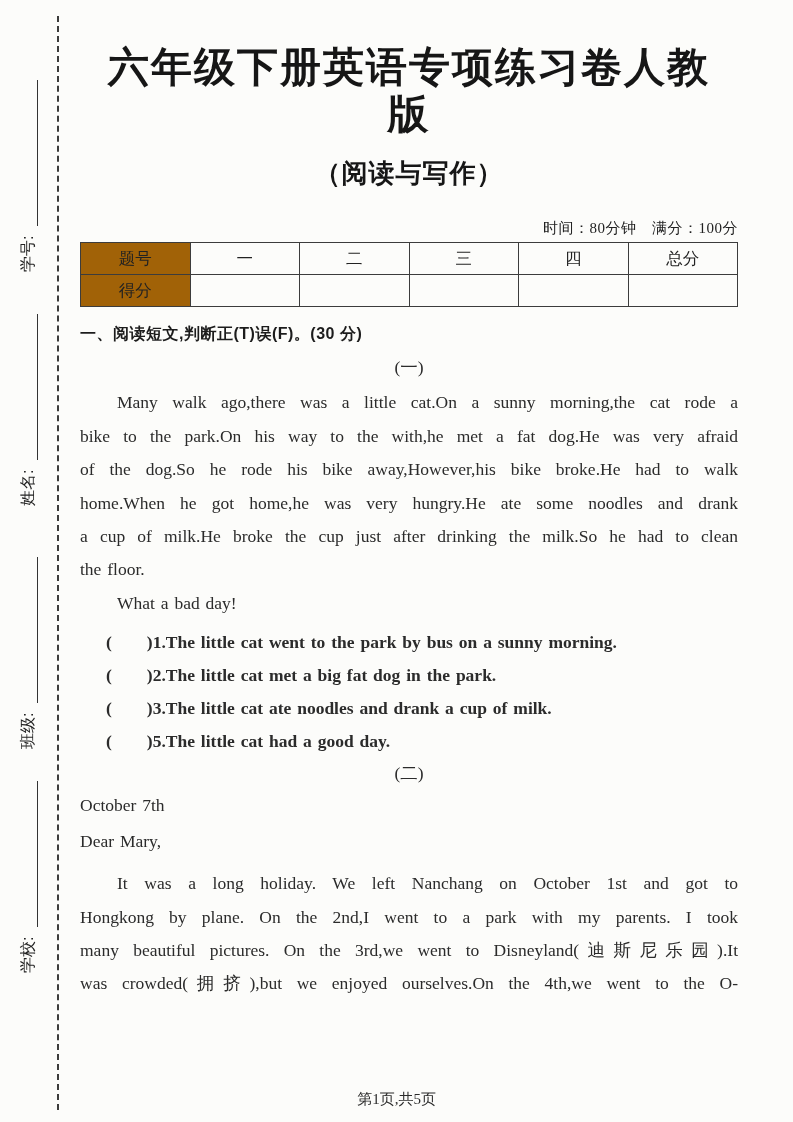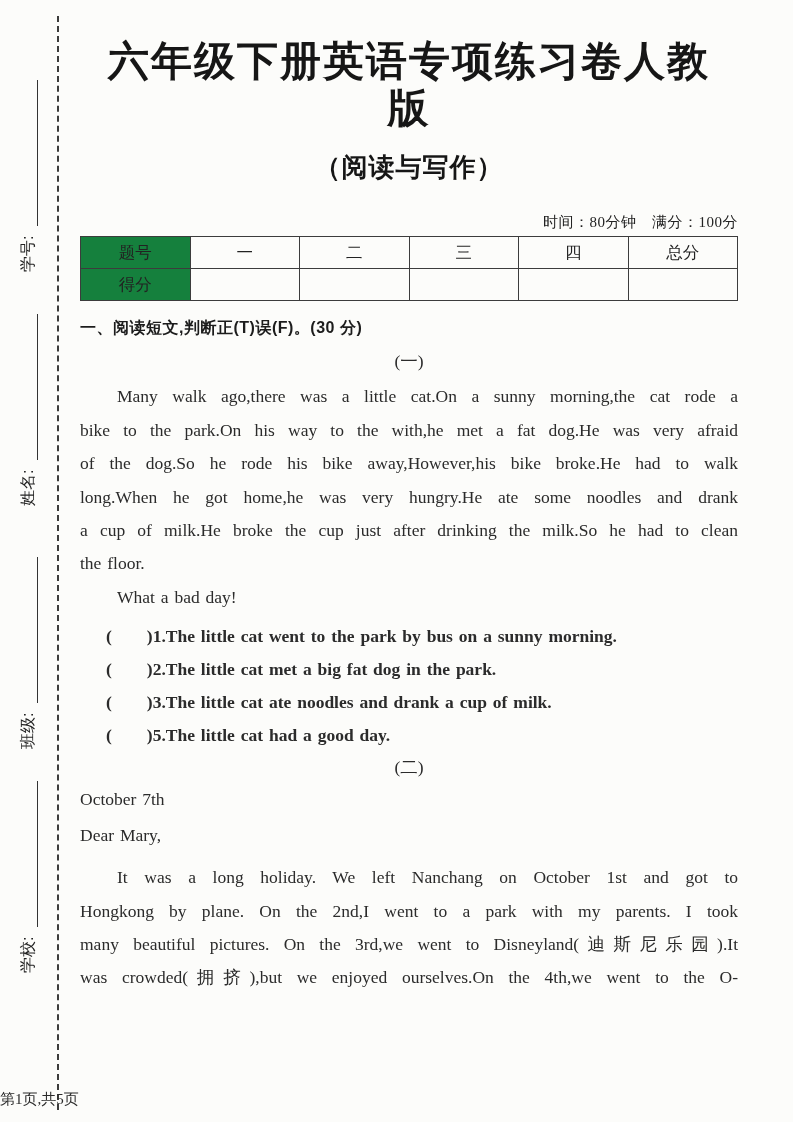--- a/index.html
+++ b/index.html
@@ -29,41 +29,41 @@
   .seal-blank {
     flex:1; margin-left:10px; height:17px;
     border-bottom:1.6px solid #333;
   }
   .sg1 { top:272px; } .sg2 { top:506px; } .sg3 { top:749px; } .sg4 { top:973px; }
 
   
   .content { position:absolute; left:80px; top:0; width:658px; }
 
   .title {
-    margin:8px; padding-top:30px;
+    margin:14px; padding-top:30px;
     text-align:center; font-size:41px; font-weight:bold;
     letter-spacing:2px; color:#161616; line-height:1.15;
   }
   .subtitle {
     margin:18px 0 0 0; text-align:center;
     font-size:26px; font-weight:bold; color:#161616; letter-spacing:1px;
   }
   .meta {
     margin-top:28px; margin-bottom:4px;
     text-align:right; font-size:15px; color:#222; letter-spacing:0.5px;
   }
 
   table.score {
     width:100%; border-collapse:collapse; table-layout:fixed;
   }
   table.score td {
     border:1.4px solid #3c3c3c; height:29px;
     text-align:center; font-size:16.5px; color:#222;
   }
-  table.score td.shade { background:#15803d; }
+  table.score td.shade { background:#a16207; }
 
   .sec-heading {
     margin-top:14px;
     font-family:"Liberation Sans","DejaVu Sans",sans-serif;
     font-weight:bold; font-size:16px; color:#1c1c1c;
     letter-spacing:0.5px; line-height:26px;
   }
   .center-title {
     text-align:center; font-size:17.5px; margin-top:7px; line-height:26px;
   }
@@ -76,21 +76,21 @@
   .ind { text-indent:37px; }
   .qline { text-indent:26px; line-height:33px; }
   .para1 { margin-top:6px; }
   .questions { margin-top:6px;font-weight:bold; }
   .letter-head { margin-top:3px; line-height:33px; }
   .para2 { margin-top:9px; }
   .part2 { margin-top:2px; }
 
   .footer {
     position:absolute; left:0; right:0; bottom:13px;
-    text-align:left; font-size:15px; color:#2b2b2b;
+    text-align:center; font-size:15px; color:#2b2b2b;
   }
 </style>
 </head>
 <body>
 
 <div class="page">
 
   <div class="seal-dashed"></div>
 
   <div class="seal-group sg1">
@@ -139,21 +139,21 @@
     </table>
 
     <div class="sec-heading">一、阅读短文,判断正(T)误(F)。(30 分)</div>
 
     <div class="center-title">(一)</div>
 
     <div class="para1">
       <div class="bodyline jl ind">Many walk ago,there was a little cat.On a sunny morning,the cat rode a</div>
       <div class="bodyline jl">bike to the park.On his way to the with,he met a fat dog.He was very afraid</div>
       <div class="bodyline jl">of the dog.So he rode his bike away,However,his bike broke.He had to walk</div>
-      <div class="bodyline jl">long.When he got home,he was very hungry.He ate some noodles and drank</div>
+      <div class="bodyline jl">home.When he got home,he was very hungry.He ate some noodles and drank</div>
       <div class="bodyline jl">a cup of milk.He broke the cup just after drinking the milk.So he had to clean</div>
       <div class="bodyline">the floor.</div>
     </div>
 
     <div class="bodyline ind">What a bad day!</div>
 
     <div class="questions">
       <div class="bodyline qline">(　　)1.The little cat went to the park by bus on a sunny morning.</div>
       <div class="bodyline qline">(　　)2.The little cat met a big fat dog in the park.</div>
       <div class="bodyline qline">(　　)3.The little cat ate noodles and drank a cup of milk.</div>

